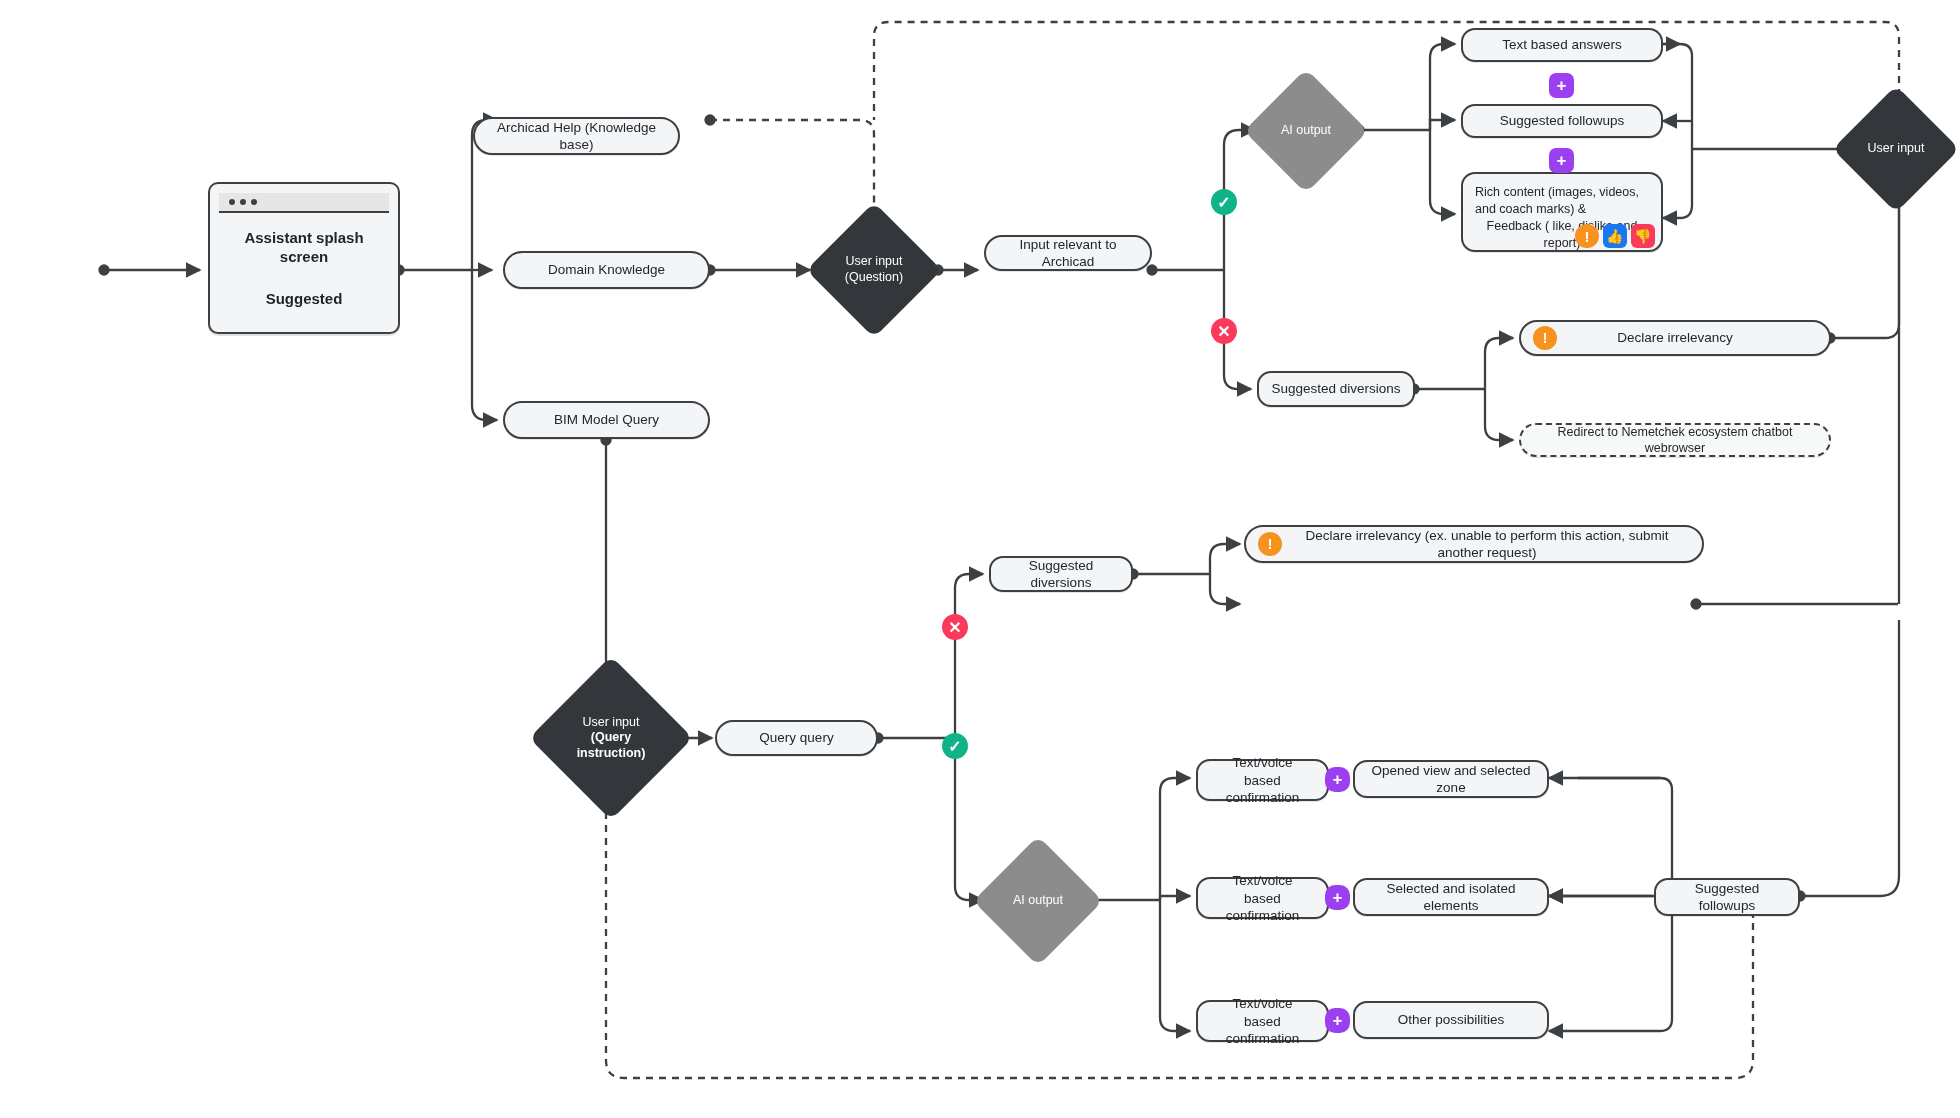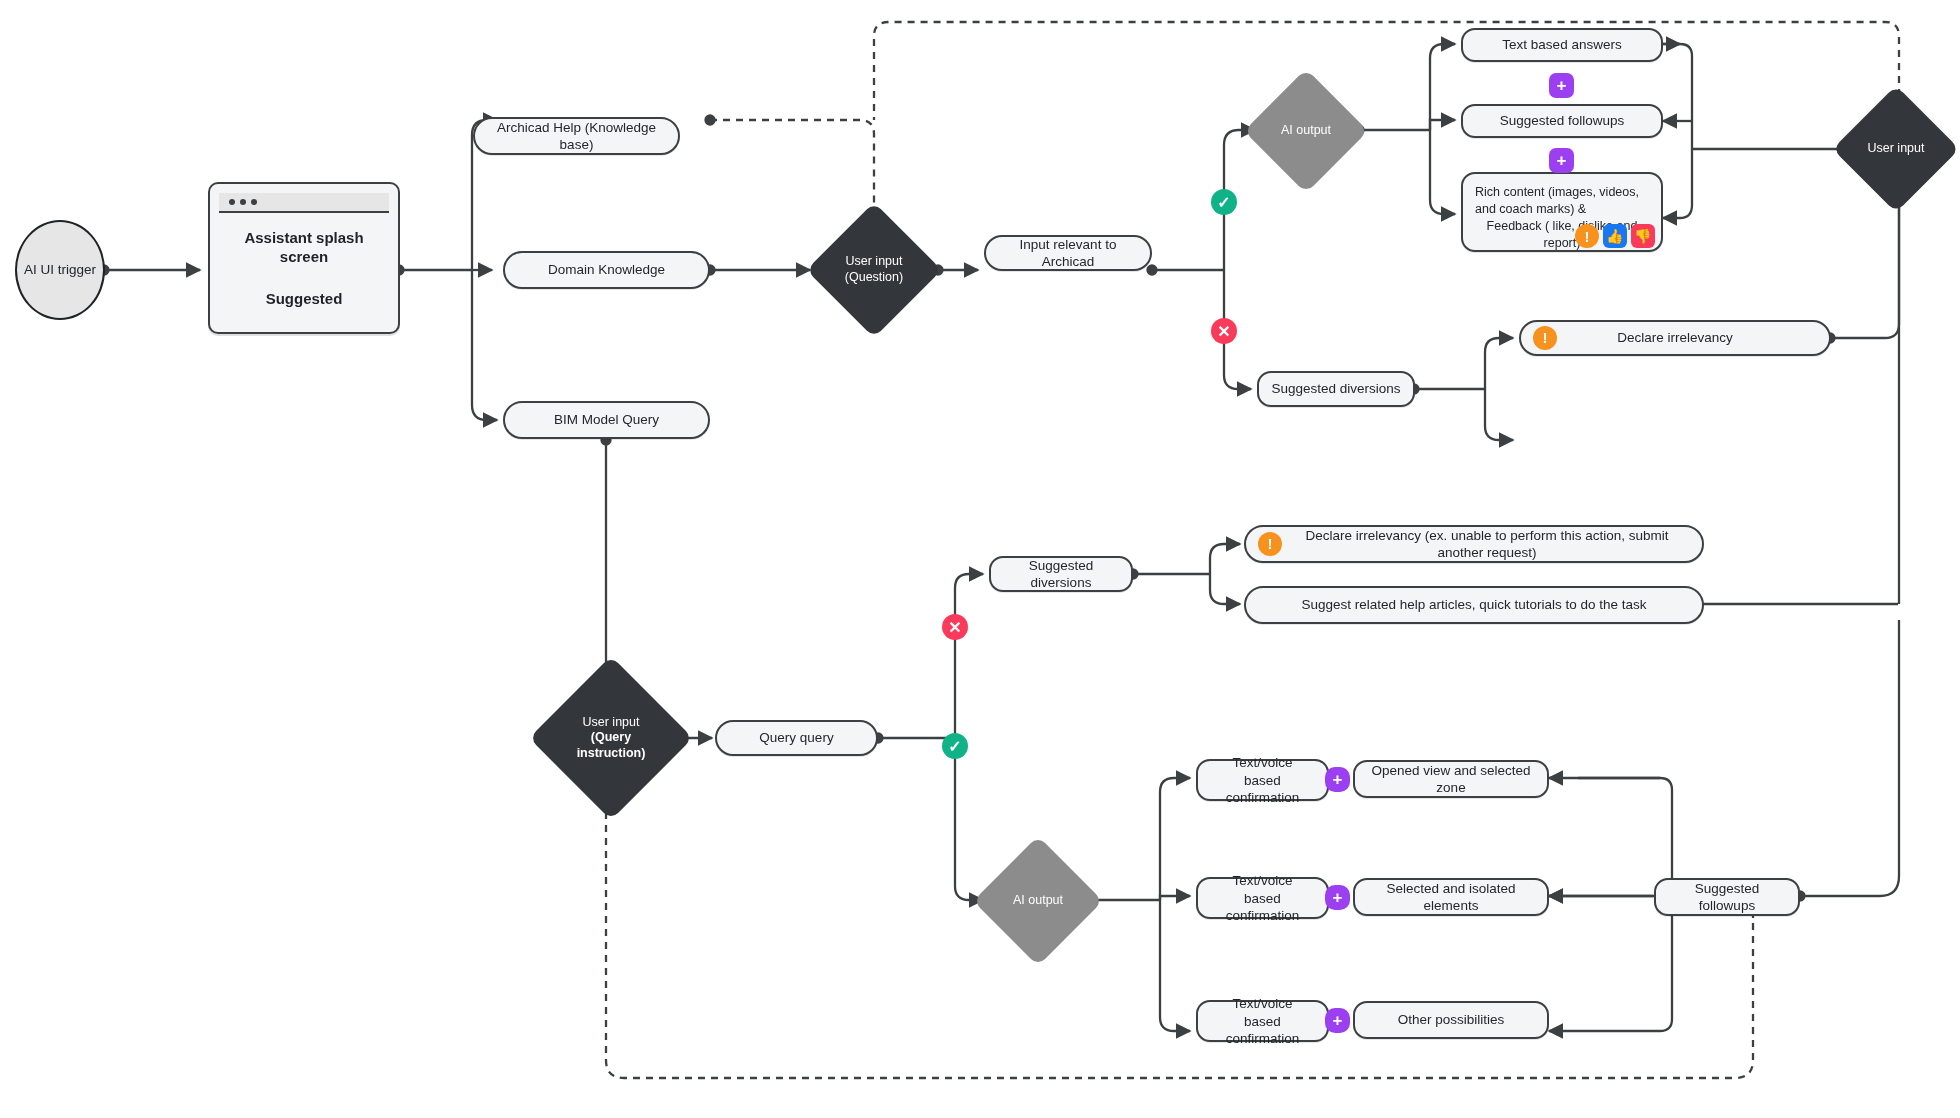--- a/index.html
+++ b/index.html
@@ -270,23 +270,20 @@
       <path d="M 1800 896 L 1880 896 Q 1899 896 1899 876 L 1899 620"></path>
 
       <path d="M 1899 148 L 1899 36 Q 1899 22 1885 22 L 889 22 Q 874 22 874 36 L 874 120" stroke-dasharray="7 6"></path>
 
       <path d="M 606 786 L 606 1060 Q 606 1078 624 1078 L 1735 1078 Q 1753 1078 1753 1060 L 1753 918" stroke-dasharray="7 6"></path>
       <path d="M 1753 918 L 1753 896" stroke-dasharray="7 6"></path>
 
     </g>
   </svg>
 
-  <div class="node circle" style="left:15px; top:220px; width:90px; height:100px;">
-    <span>AI UI trigger</span>
-  </div>
 
   <div class="node window" style="left:208px; top:182px; width:192px; height:152px;">
     <div class="window-bar">
       <span class="window-dot"></span>
       <span class="window-dot"></span>
       <span class="window-dot"></span>
     </div>
     <div class="window-body">
       <span>Assistant splash screen</span>
       <span>Suggested</span>
@@ -364,37 +361,37 @@
 
   <div class="node box" style="left:1257px; top:371px; width:158px; height:36px;">
     <span>Suggested diversions</span>
   </div>
 
   <div class="node box pill box-with-leftico" style="left:1519px; top:320px; width:312px; height:36px;">
     <span class="ico ico-warn leftico">!</span>
     <span>Declare irrelevancy</span>
   </div>
 
+  <div class="node box pill dashed" style="left:1519px; top:423px; width:312px; height:34px;">
+    <span style="font-size:12.5px;">Redirect to Nemetchek ecosystem chatbot webrowser</span>
+  </div>
 
   <div class="badge badge-x" style="left:942px; top:614px;">
     <span>✕</span>
   </div>
 
   <div class="node box" style="left:989px; top:556px; width:144px; height:36px;">
     <span>Suggested diversions</span>
   </div>
 
   <div class="node box pill box-with-leftico" style="left:1244px; top:525px; width:460px; height:38px;">
     <span class="ico ico-warn leftico">!</span>
     <span style="padding-left:26px;">Declare irrelevancy (ex. unable to perform this action, submit another request)</span>
   </div>
 
-  <div class="node box pill" style="left:1244px; top:586px; width:460px; height:38px;">
-    <span>Suggest related help articles, quick tutorials to do the task</span>
-  </div>
 
   <div class="diamond-wrap diamond-dark" style="left:553px; top:680px; width:116px; height:116px;">
     <div class="diamond-shape"></div>
     <div class="diamond-label">
       <span>User input</span><br>
       <b>(Query</b><br>
       <b>instruction)</b>
     </div>
   </div>
 

